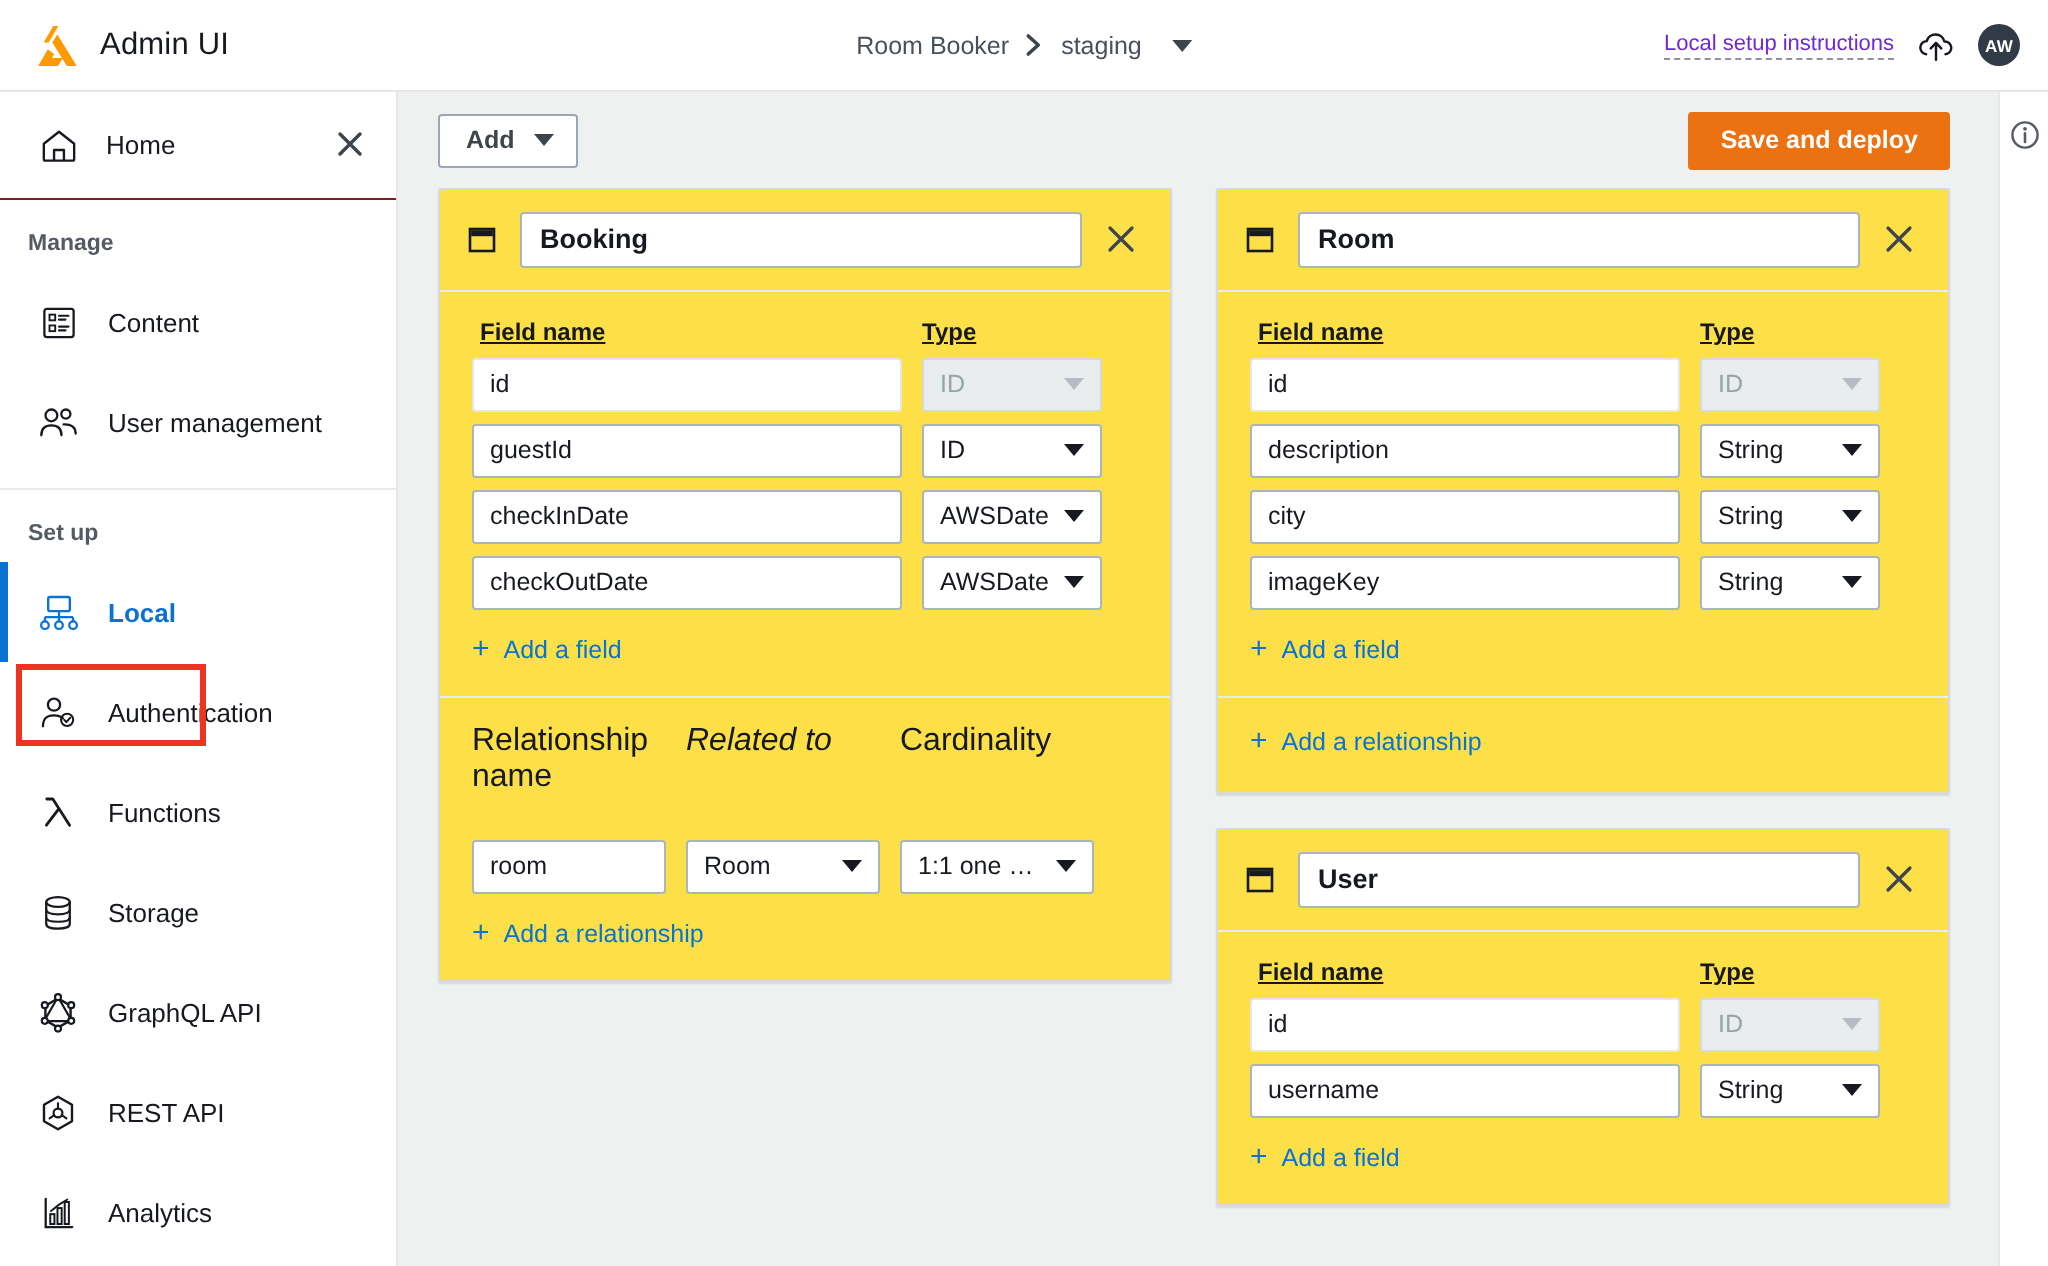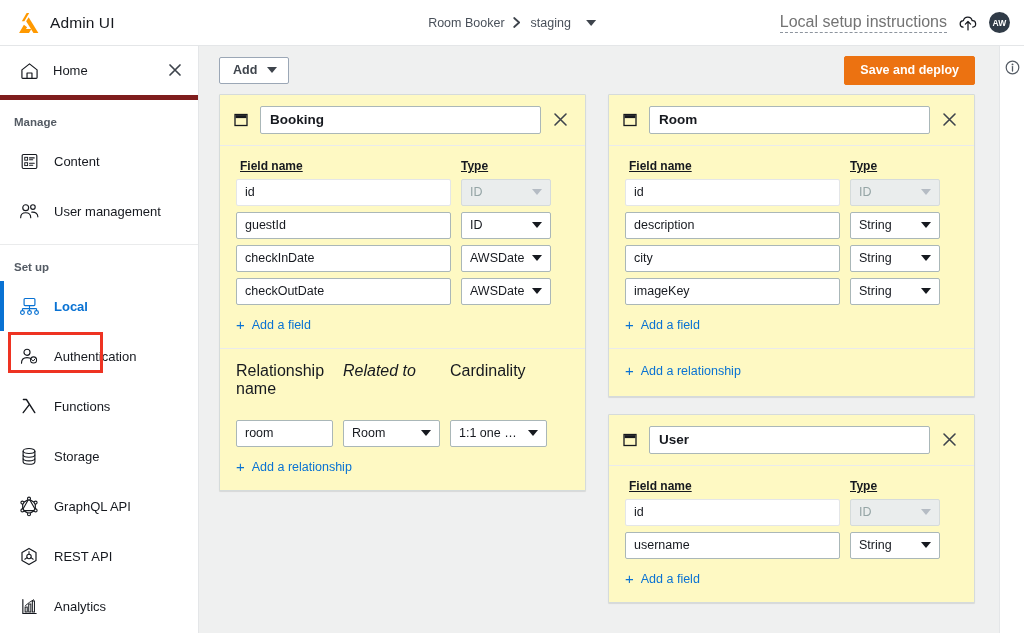--- a/index.html
+++ b/index.html
@@ -35,21 +35,21 @@
     font-size: 12.5px; color: #49505a;
   }
   .bc-sep { color: #3e444c; font-size: 12px; font-weight: bold; }
   .bc-caret { width: 0; height: 0; border-left: 5px solid transparent; border-right: 5px solid transparent; border-top: 6px solid #3e444c; margin-left: 6px; }
 
   .top-right {
     margin-left: auto; display: flex; align-items: center; gap: 11px;
     padding-right: 14px;
   }
   .setup-link {
-    font-size: 16px; color: #737373;
+    font-size: 11px; color: #6d28d9;
     border-bottom: 1px dashed #8d949e;
     padding-bottom: 1px;
     cursor: pointer;
   }
   .cloud-icon { width: 20px; height: 20px; display: block; }
   .avatar {
     width: 21px; height: 21px; border-radius: 50%;
     background: #303b47; color: #fff;
     font-size: 8.5px; font-weight: bold;
     display: flex; align-items: center; justify-content: center;
@@ -63,21 +63,21 @@
   .sidebar {
     width: 199px; min-width: 199px;
     background: #ffffff;
     border-right: 1px solid #e4e6e8;
     overflow: hidden;
     position: relative;
   }
   .side-home {
     height: 54px; display: flex; align-items: center;
     padding: 0 14px 0 18px;
-    border-bottom: 5px solid #7f1d1d;
+    border-bottom: 1px solid #7f1d1d;
     cursor: pointer;
   }
   .side-home .lbl { font-size: 13px; margin-left: 13px; color: #16191f; }
   .side-close { margin-left: auto; width: 16px; height: 16px; color: #545b64; }
 
   .side-section {
     font-size: 11.5px; font-weight: bold; color: #545b64;
     padding: 16px 0 8px 14px;
   }
   .side-group { border-bottom: 1px solid #eaebec; padding-bottom: 8px; }
@@ -140,21 +140,21 @@
     flex: 1; min-height: 0;
     padding: 0 24px 0 20px;
     display: flex; gap: 22px;
     align-items: flex-start;
     overflow: hidden;
   }
   .col { flex: 1; min-width: 0; display: flex; flex-direction: column; gap: 17px; }
 
   
   .card {
-    background: #fef9c3;
+    background: #fde047;
     border: 1px solid #d5dbdb;
     box-shadow: 0 1px 1px rgba(0,0,0,.10);
     border-radius: 1px;
   }
   .card-head {
     display: flex; align-items: center;
     padding: 11px 12px 11px 14px;
     border-bottom: 1px solid #eaebec;
   }
   .model-icon { width: 14px; height: 14px; flex: none; }

